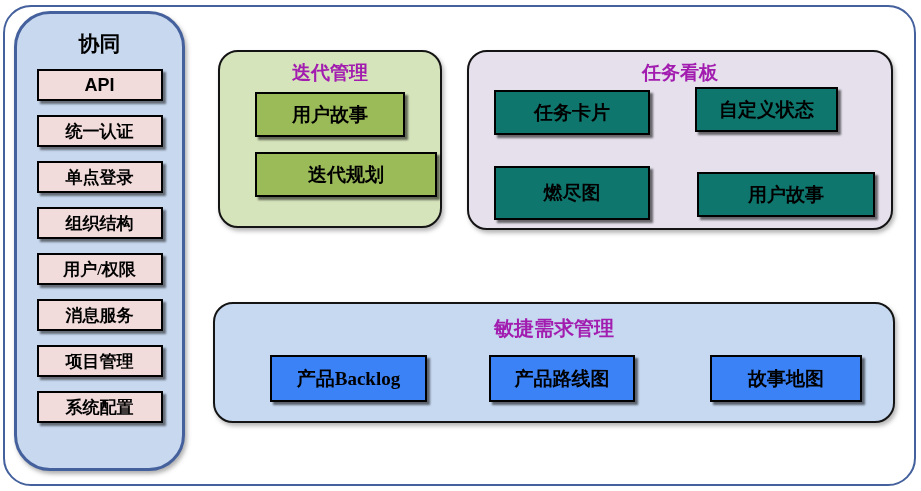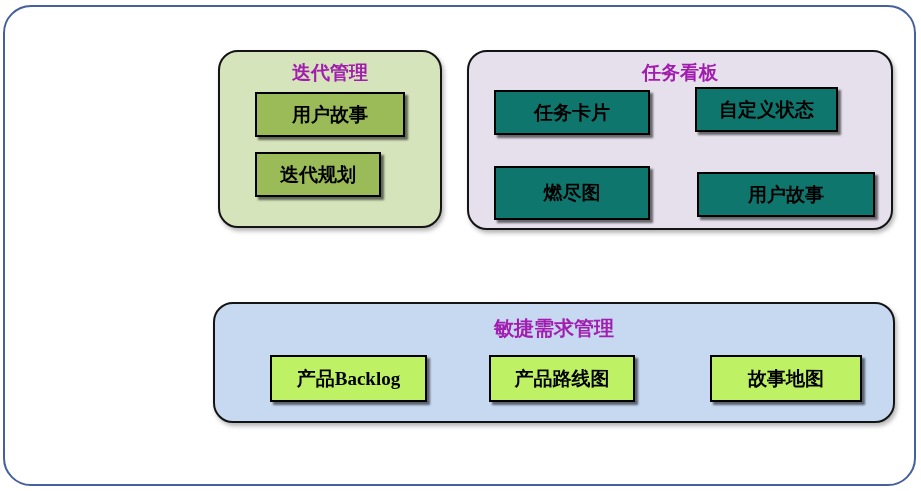--- a/index.html
+++ b/index.html
@@ -64,45 +64,58 @@
     display: flex; align-items: center; justify-content: center;
     font-size: 19px; font-weight: bold; color: #000;
     font-family: "Liberation Serif", "DejaVu Serif", serif;
     white-space: nowrap;
   }
 
   
   .group.iteration { left: 218px; top: 50px; width: 224px; height: 178px; background: #d6e4bc; }
   .group.iteration .g-item { background: #9bbb59; }
   .it-user-story   { left: 35px; top: 40px;  width: 150px; height: 45px; }
-  .it-planning     { left: 35px; top: 100px; width: 126px; height: 45px; }
+  .it-planning     { left: 35px; top: 100px; width: 182px; height: 45px; }
 
   
   .group.kanban { left: 467px; top: 50px; width: 426px; height: 180px; background: #e5e0ec; }
   .group.kanban .g-item { background: #0f766e; }
   .kb-task-card    { left: 25px;  top: 38px;  width: 156px; height: 45px; }
   .kb-custom-state { left: 226px; top: 35px;  width: 143px; height: 45px; }
   .kb-burndown     { left: 25px;  top: 114px; width: 156px; height: 54px; }
   .kb-distribution { left: 228px; top: 120px; width: 178px; height: 45px; }
 
   
   .group.agile { left: 213px; top: 302px; width: 682px; height: 121px; background: #c6d9f1; }
   .group.agile .group-title { top: 11px; font-size: 20px; }
-  .group.agile .g-item { background: #bef264; }
+  .group.agile .g-item { background: #3b82f6; }
   .ag-backlog  { left: 55px;  top: 51px; width: 157px; height: 47px; }
   .ag-roadmap  { left: 274px; top: 51px; width: 146px; height: 47px; }
   .ag-storymap { left: 495px; top: 51px; width: 152px; height: 47px; }
 </style>
 </head>
 <body>
 
 <div class="canvas">
 
   <div class="outer-frame"></div>
 
+  <div class="sidebar">
+    <div class="panel-title">协同</div>
+    <div class="sidebar-items">
+      <div class="s-item latin">API</div>
+      <div class="s-item">统一认证</div>
+      <div class="s-item">单点登录</div>
+      <div class="s-item">组织结构</div>
+      <div class="s-item">用户/权限</div>
+      <div class="s-item">消息服务</div>
+      <div class="s-item">项目管理</div>
+      <div class="s-item">系统配置</div>
+    </div>
+  </div>
 
   <div class="group iteration">
     <div class="group-title">迭代管理</div>
     <div class="g-item it-user-story">用户故事</div>
     <div class="g-item it-planning">迭代规划</div>
   </div>
 
   <div class="group kanban">
     <div class="group-title">任务看板</div>
     <div class="g-item kb-task-card">任务卡片</div>

